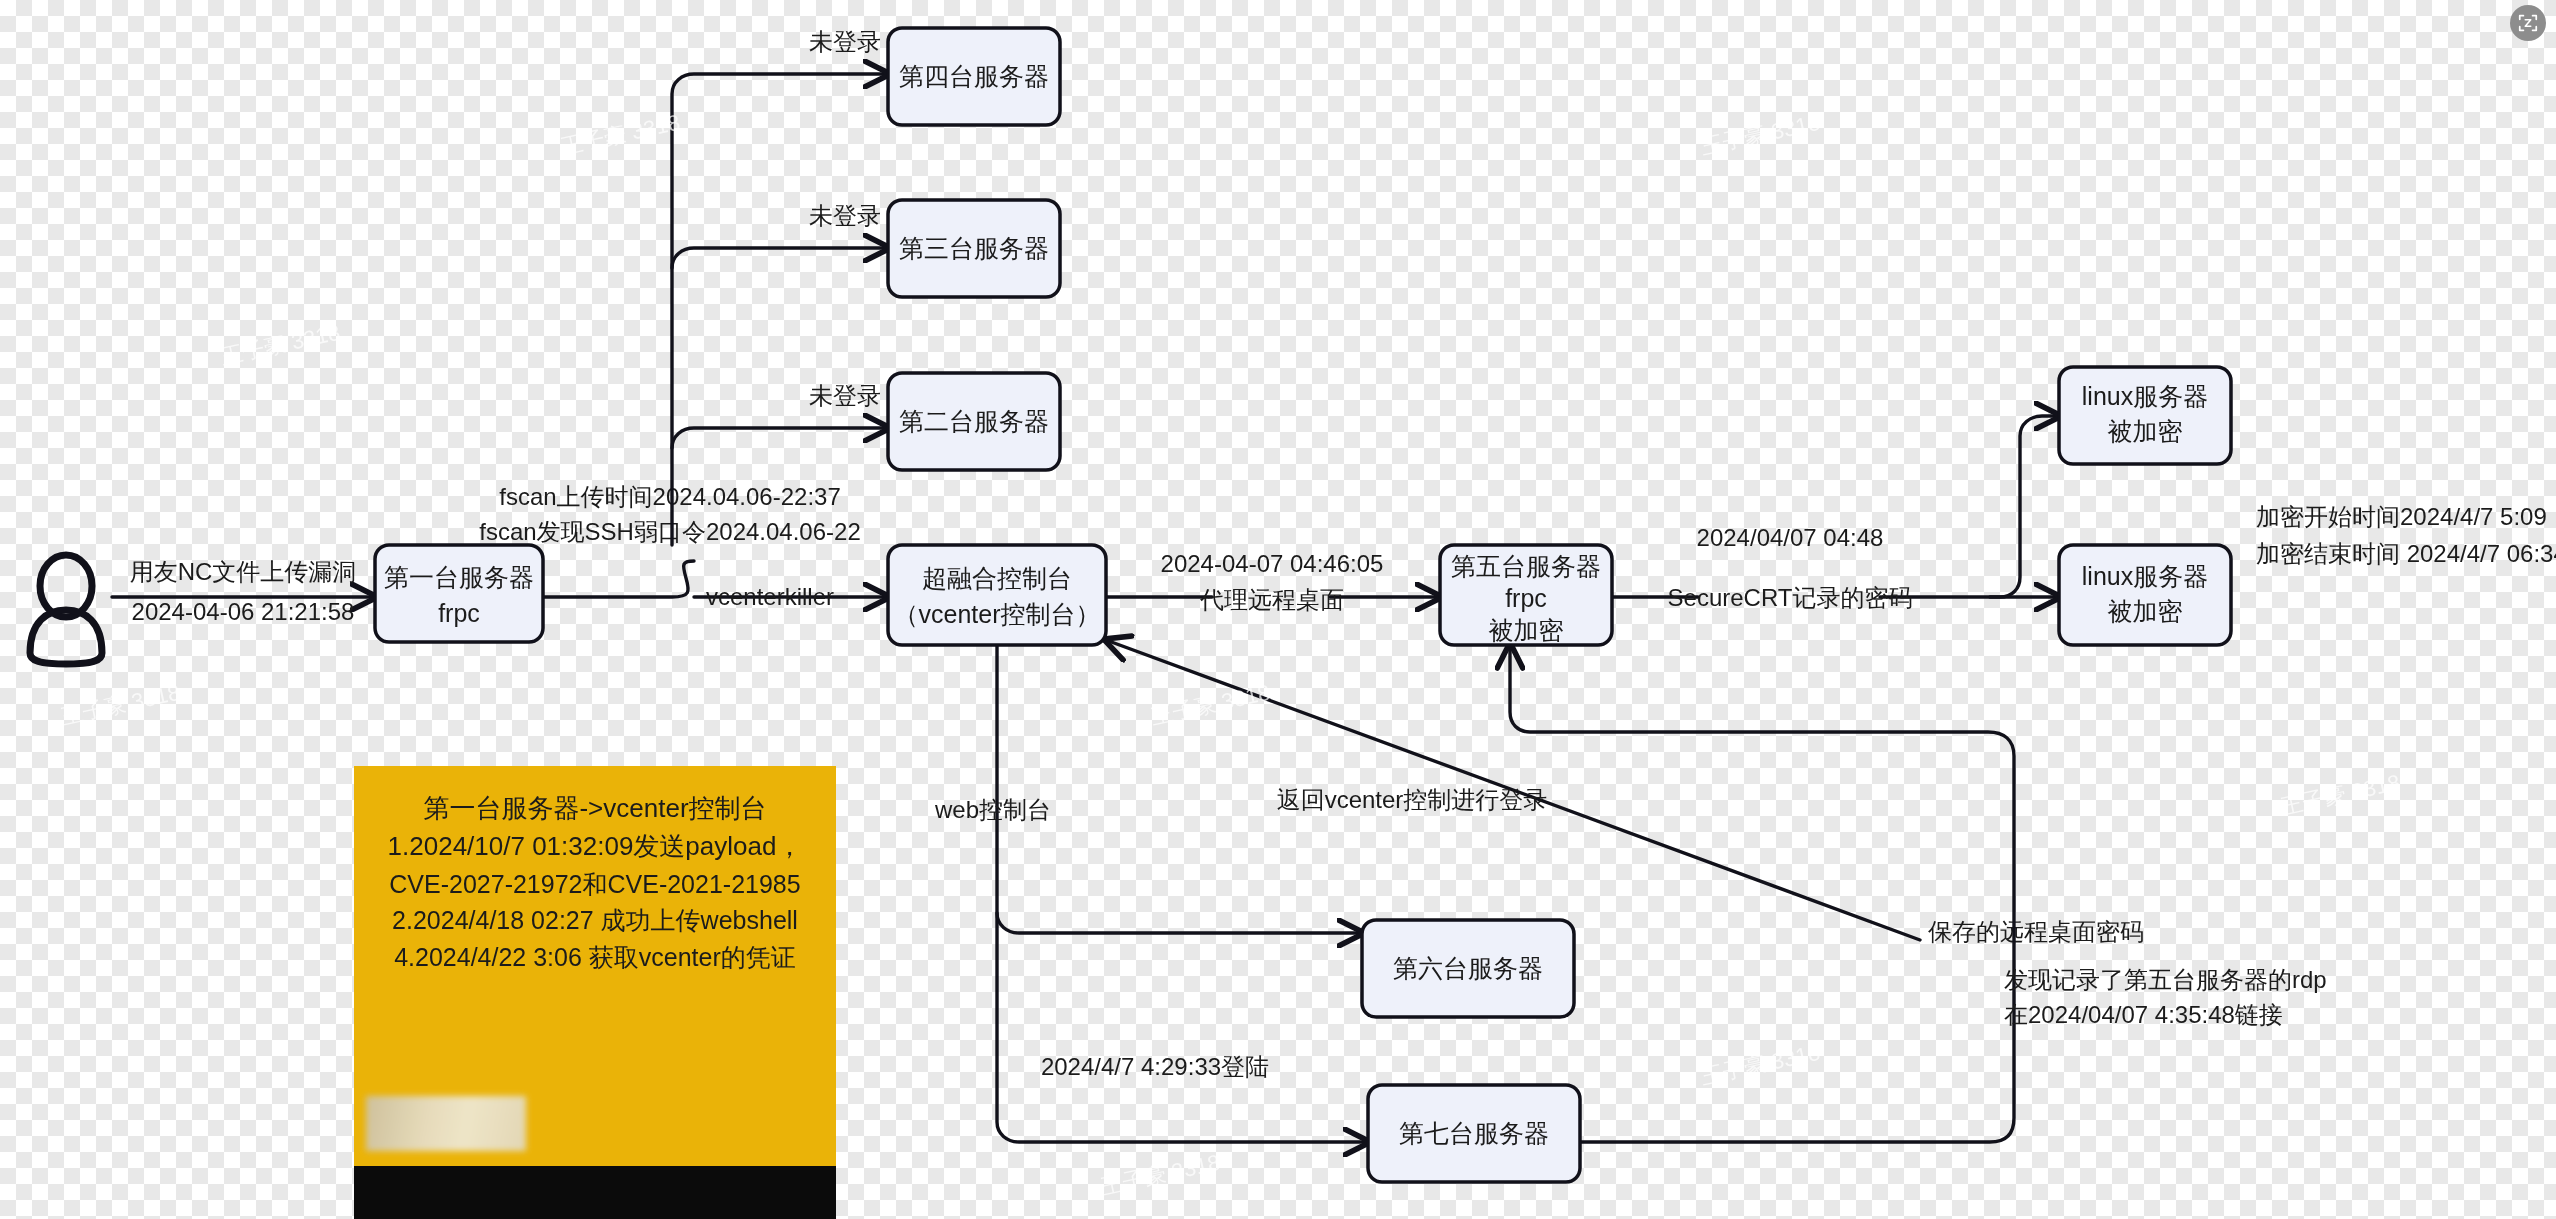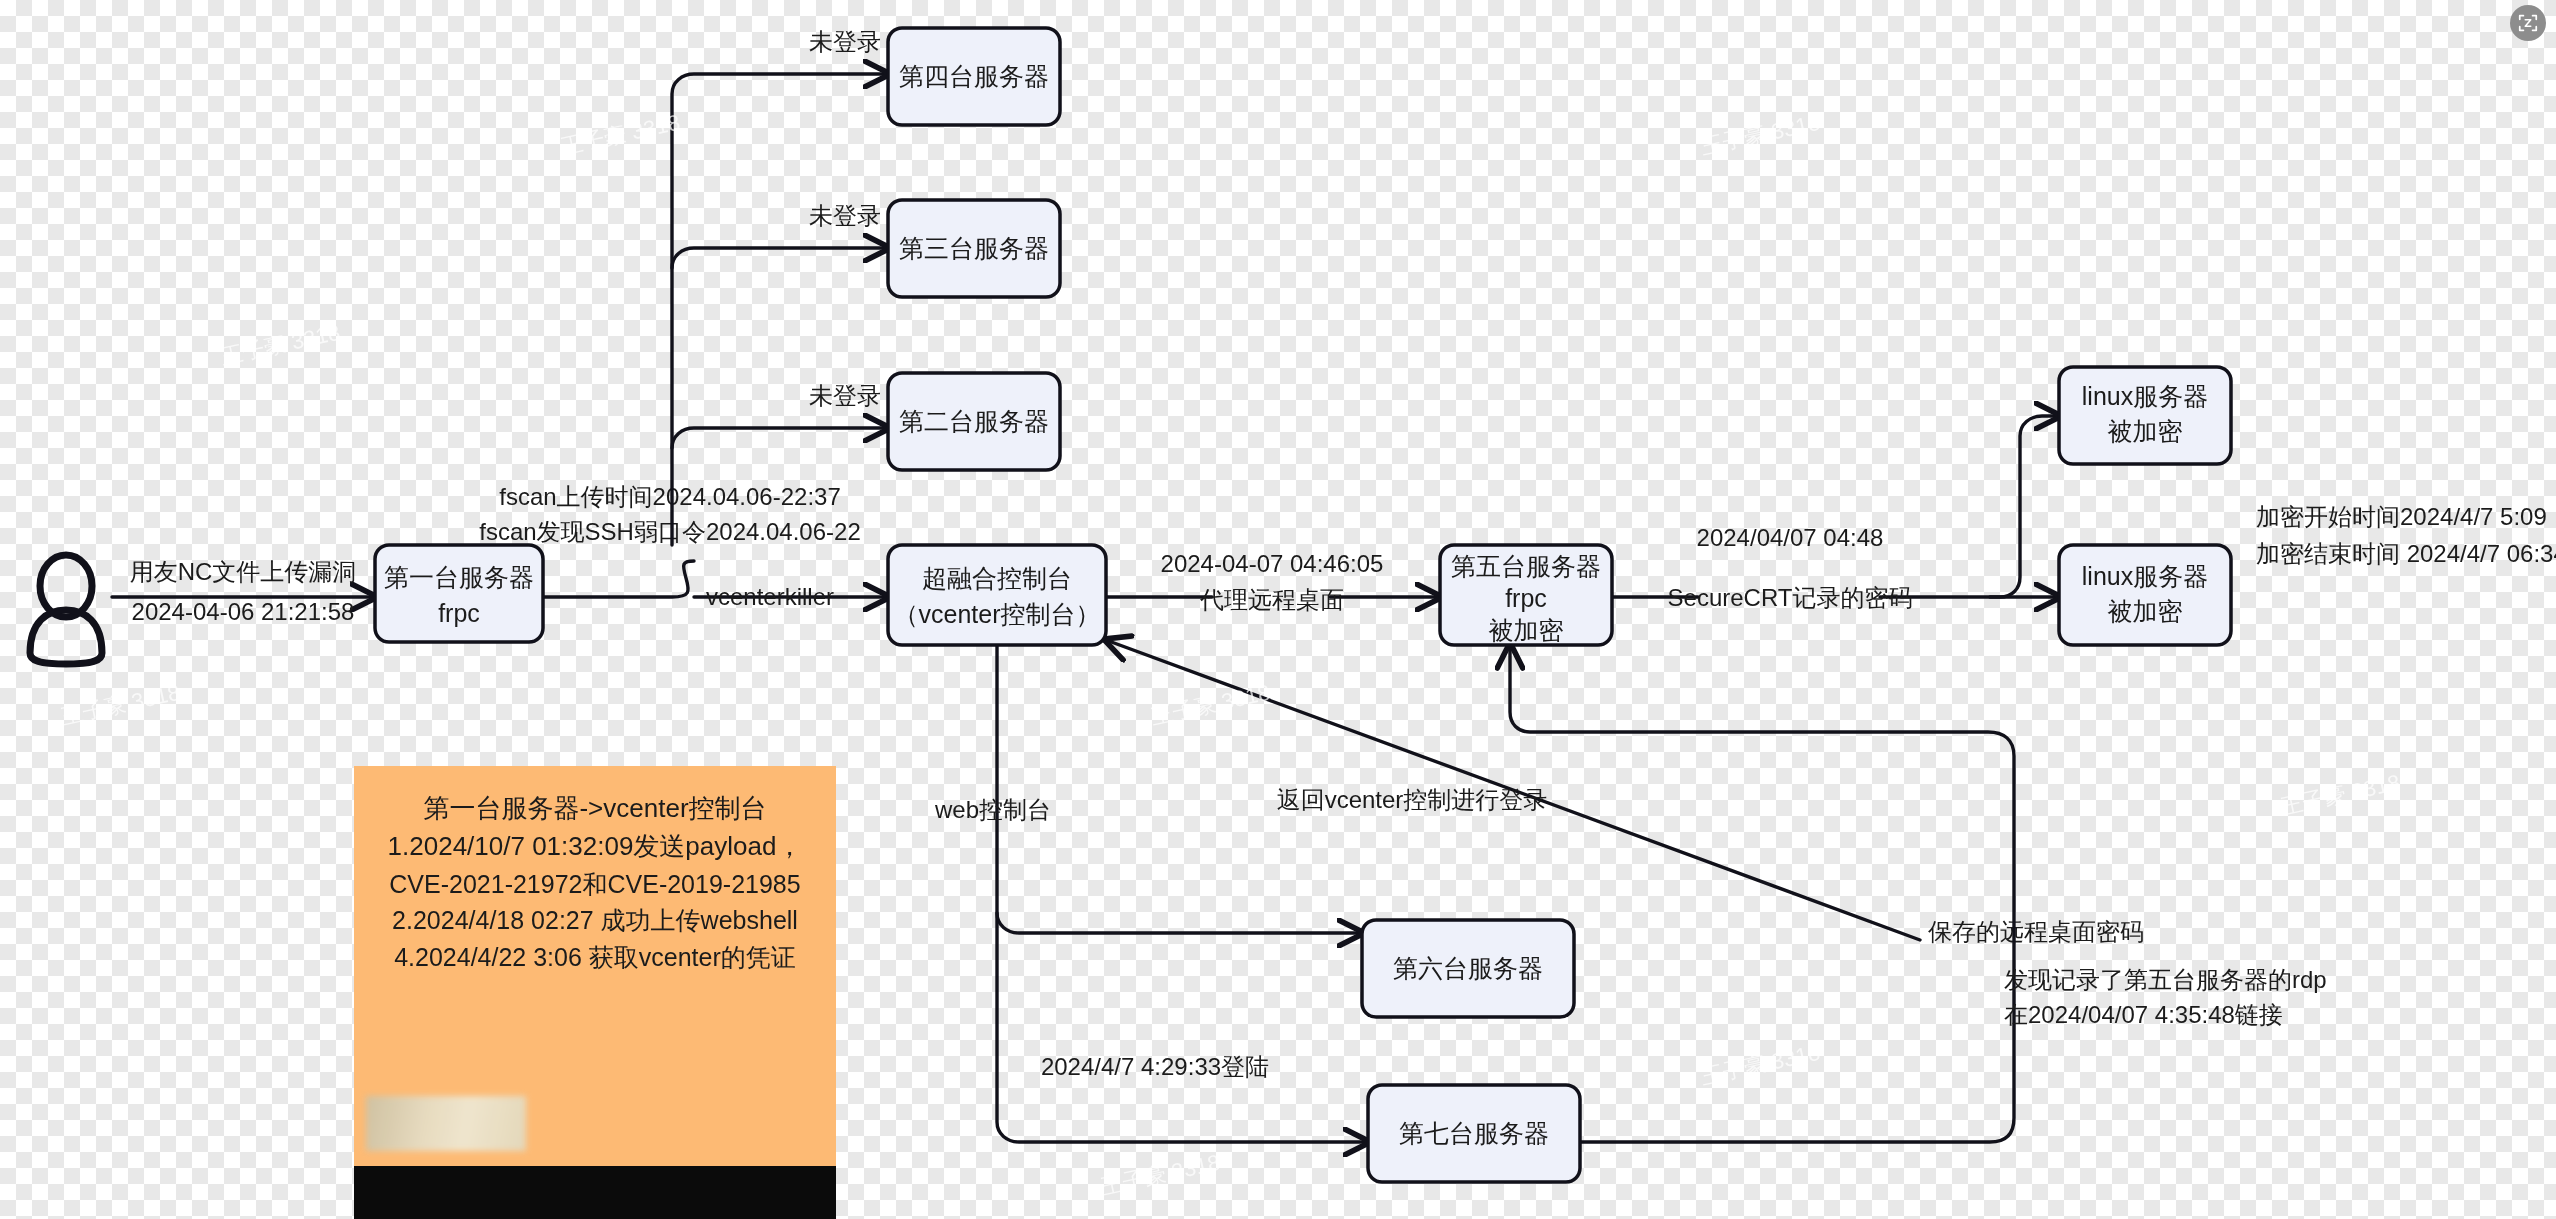--- a/index.html
+++ b/index.html
@@ -27,21 +27,21 @@
   }
   .edge-label.mid{text-anchor:middle;}
   .edge-label.start{text-anchor:start;}
   .nodebox{fill:#eef1fa;stroke:#11111a;stroke-width:3.5;}
   .link{fill:none;stroke:#11111a;stroke-width:3.4;stroke-linecap:round;stroke-linejoin:round;}
   .actor{fill:none;stroke:#11111a;stroke-width:7;stroke-linecap:round;stroke-linejoin:round;}
 
   
   #note{
     position:absolute;left:354px;top:766px;width:482px;height:453px;
-    background:#fdba74;box-sizing:border-box;overflow:hidden;
+    background:#eab308;box-sizing:border-box;overflow:hidden;
   }
   #note .note-lines{
     padding:24px 14px 0 14px;
     font-size:26px;line-height:1.46;color:#1b1b1b;
     text-align:center;
     font-family:"Liberation Sans","DejaVu Sans",sans-serif;
   }
   #note .note-lines div{white-space:nowrap;}
   #note .note-lines div.wide{font-size:25px;}
   #redact{
@@ -177,21 +177,21 @@
     <g>
       <rect class="nodebox" x="1368" y="1085" width="212" height="97" rx="14"></rect>
       <text class="nd-label" x="1474" y="1135">第七台服务器</text>
     </g>
   </svg>
 
   <div id="note">
     <div class="note-lines">
       <div>第一台服务器-&gt;vcenter控制台</div>
       <div>1.2024/10/7 01:32:09发送payload，</div>
-      <div class="wide">CVE-2021-21972和CVE-2019-21985</div>
+      <div class="wide">CVE-2027-21972和CVE-2021-21985</div>
       <div class="wide">2.2024/4/18 02:27 成功上传webshell</div>
       <div class="wide">4.2024/4/22 3:06 获取vcenter的凭证</div>
     </div>
     <div id="redact"></div>
     <div id="blackbar"></div>
   </div>
 
   <div id="scanbtn">
     <svg width="22" height="22" viewBox="0 0 24 24">
       <path d="M3 8 V4 H7 M17 4 H21 V8 M21 16 V20 H17 M7 20 H3 V16" fill="none" stroke="#ffffff" stroke-width="1.9" stroke-linecap="round" stroke-linejoin="round"></path>

